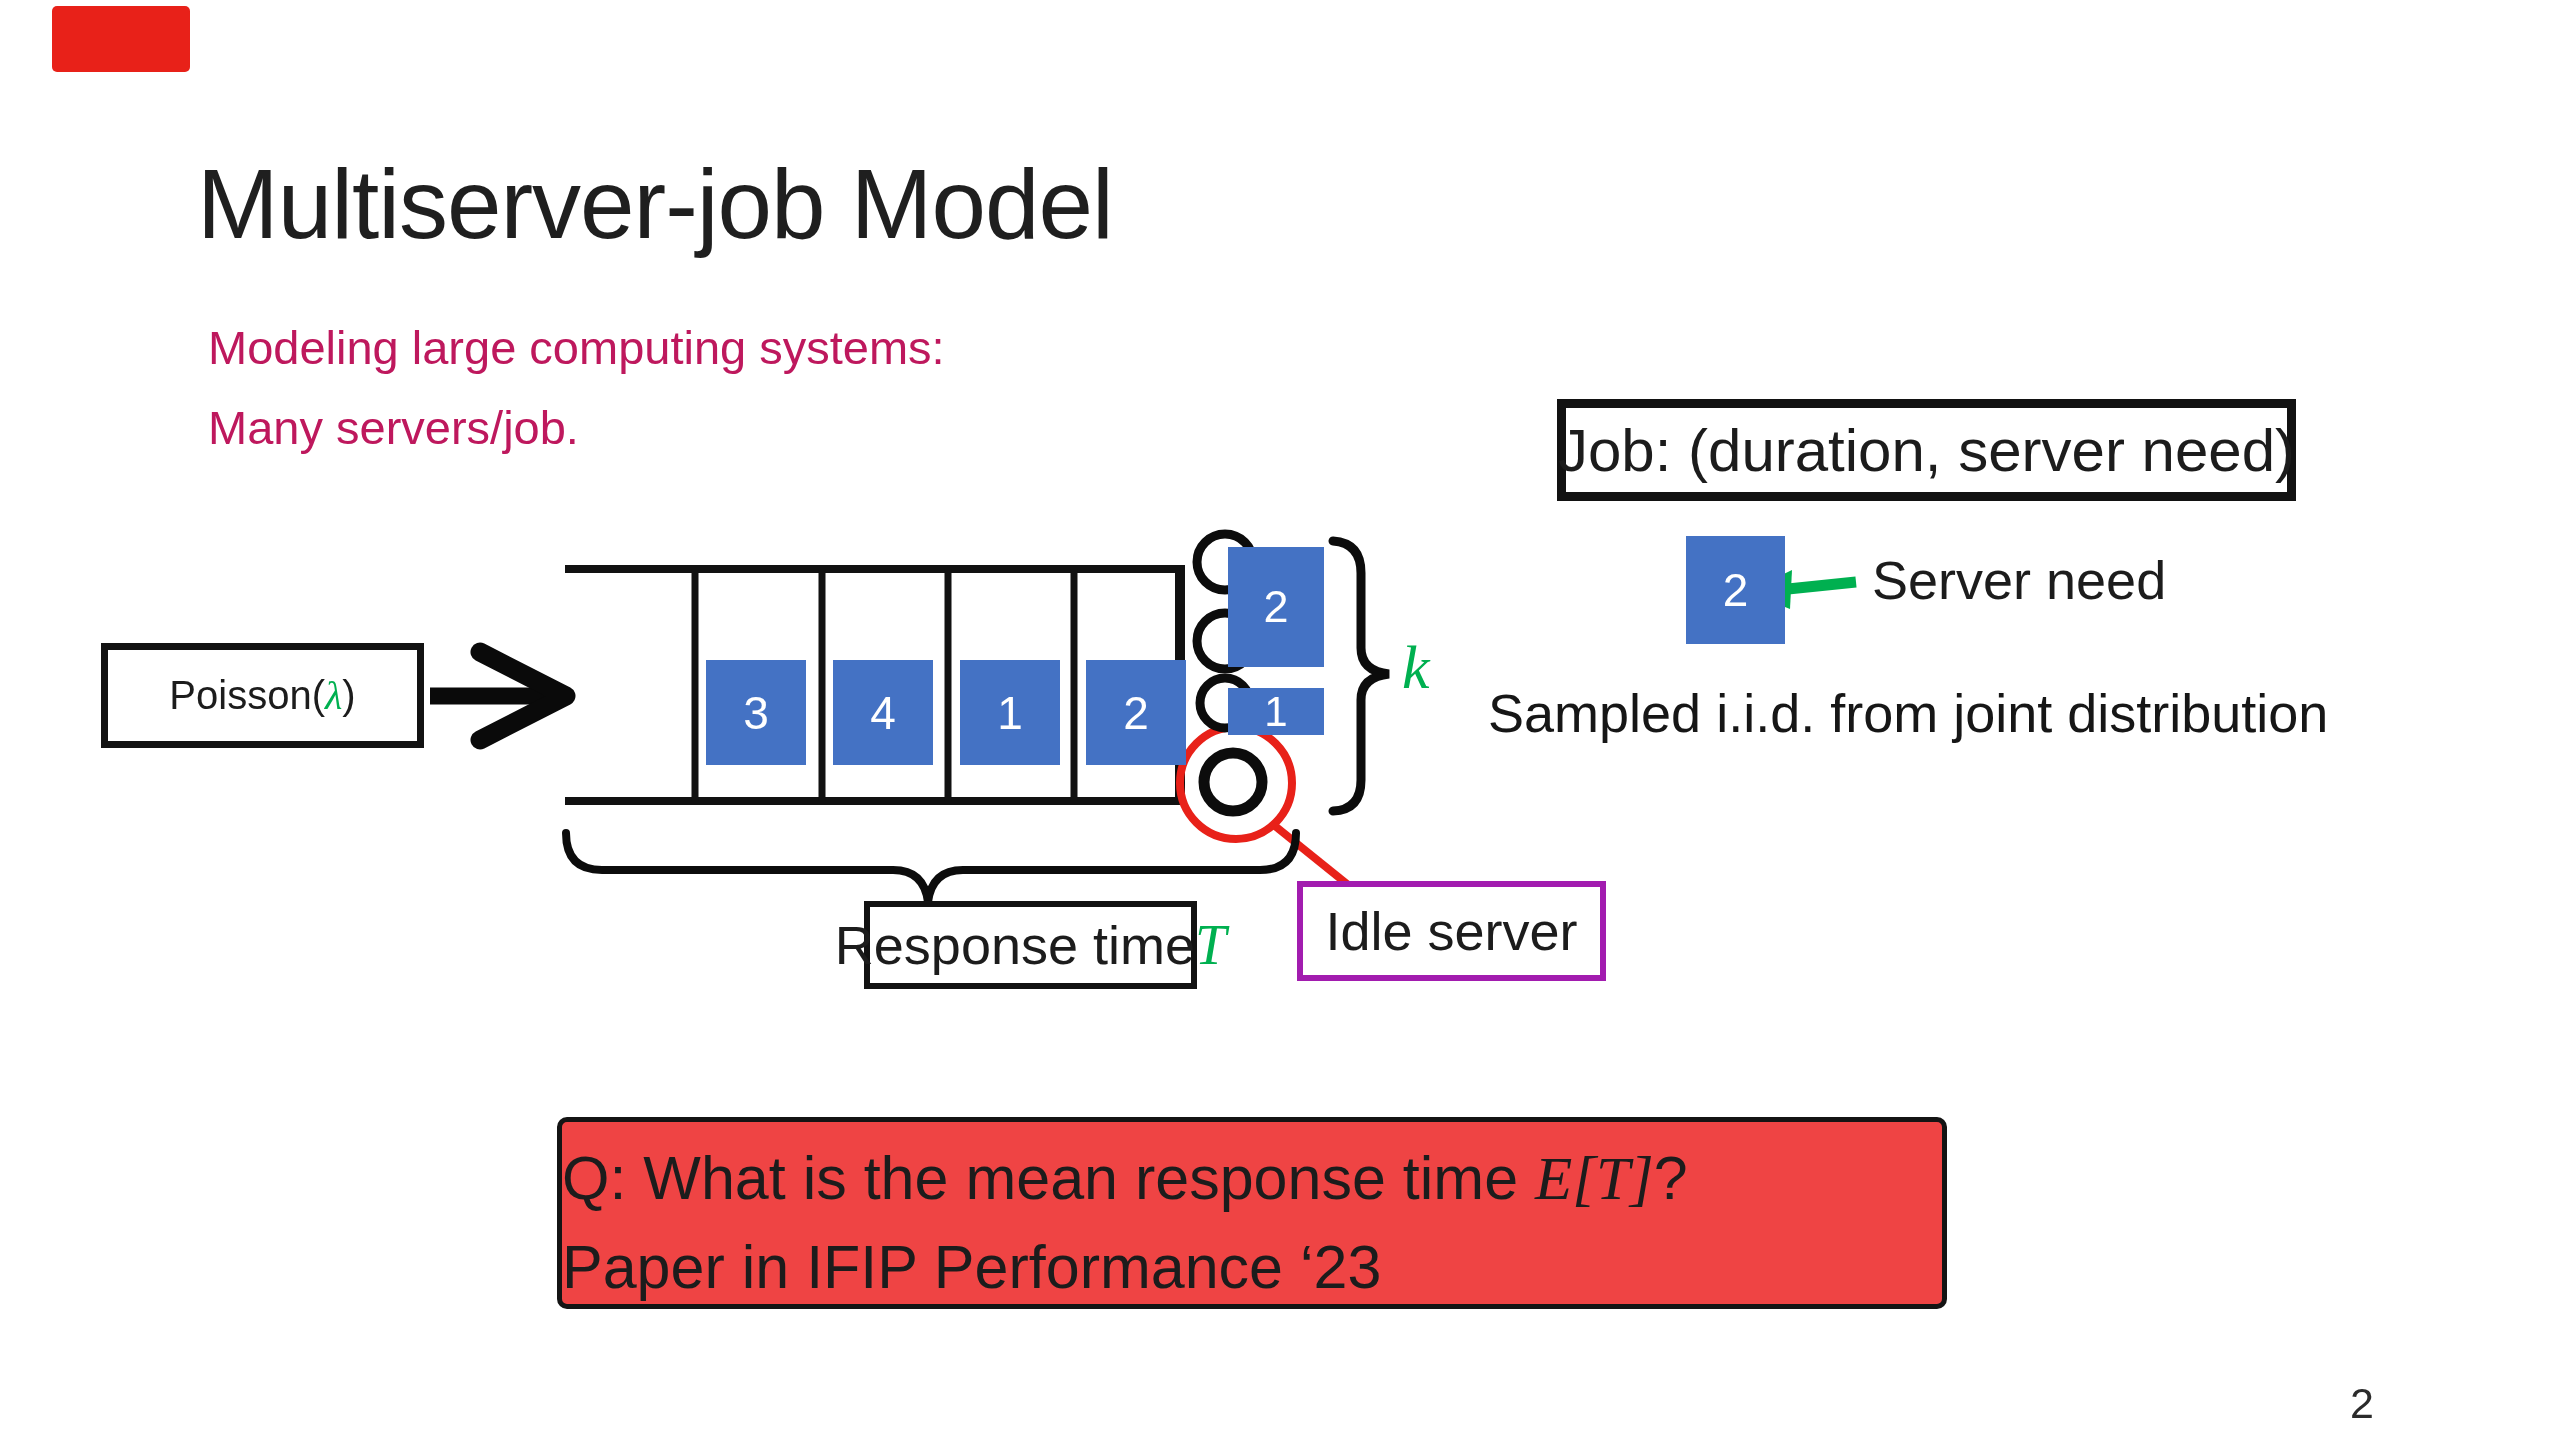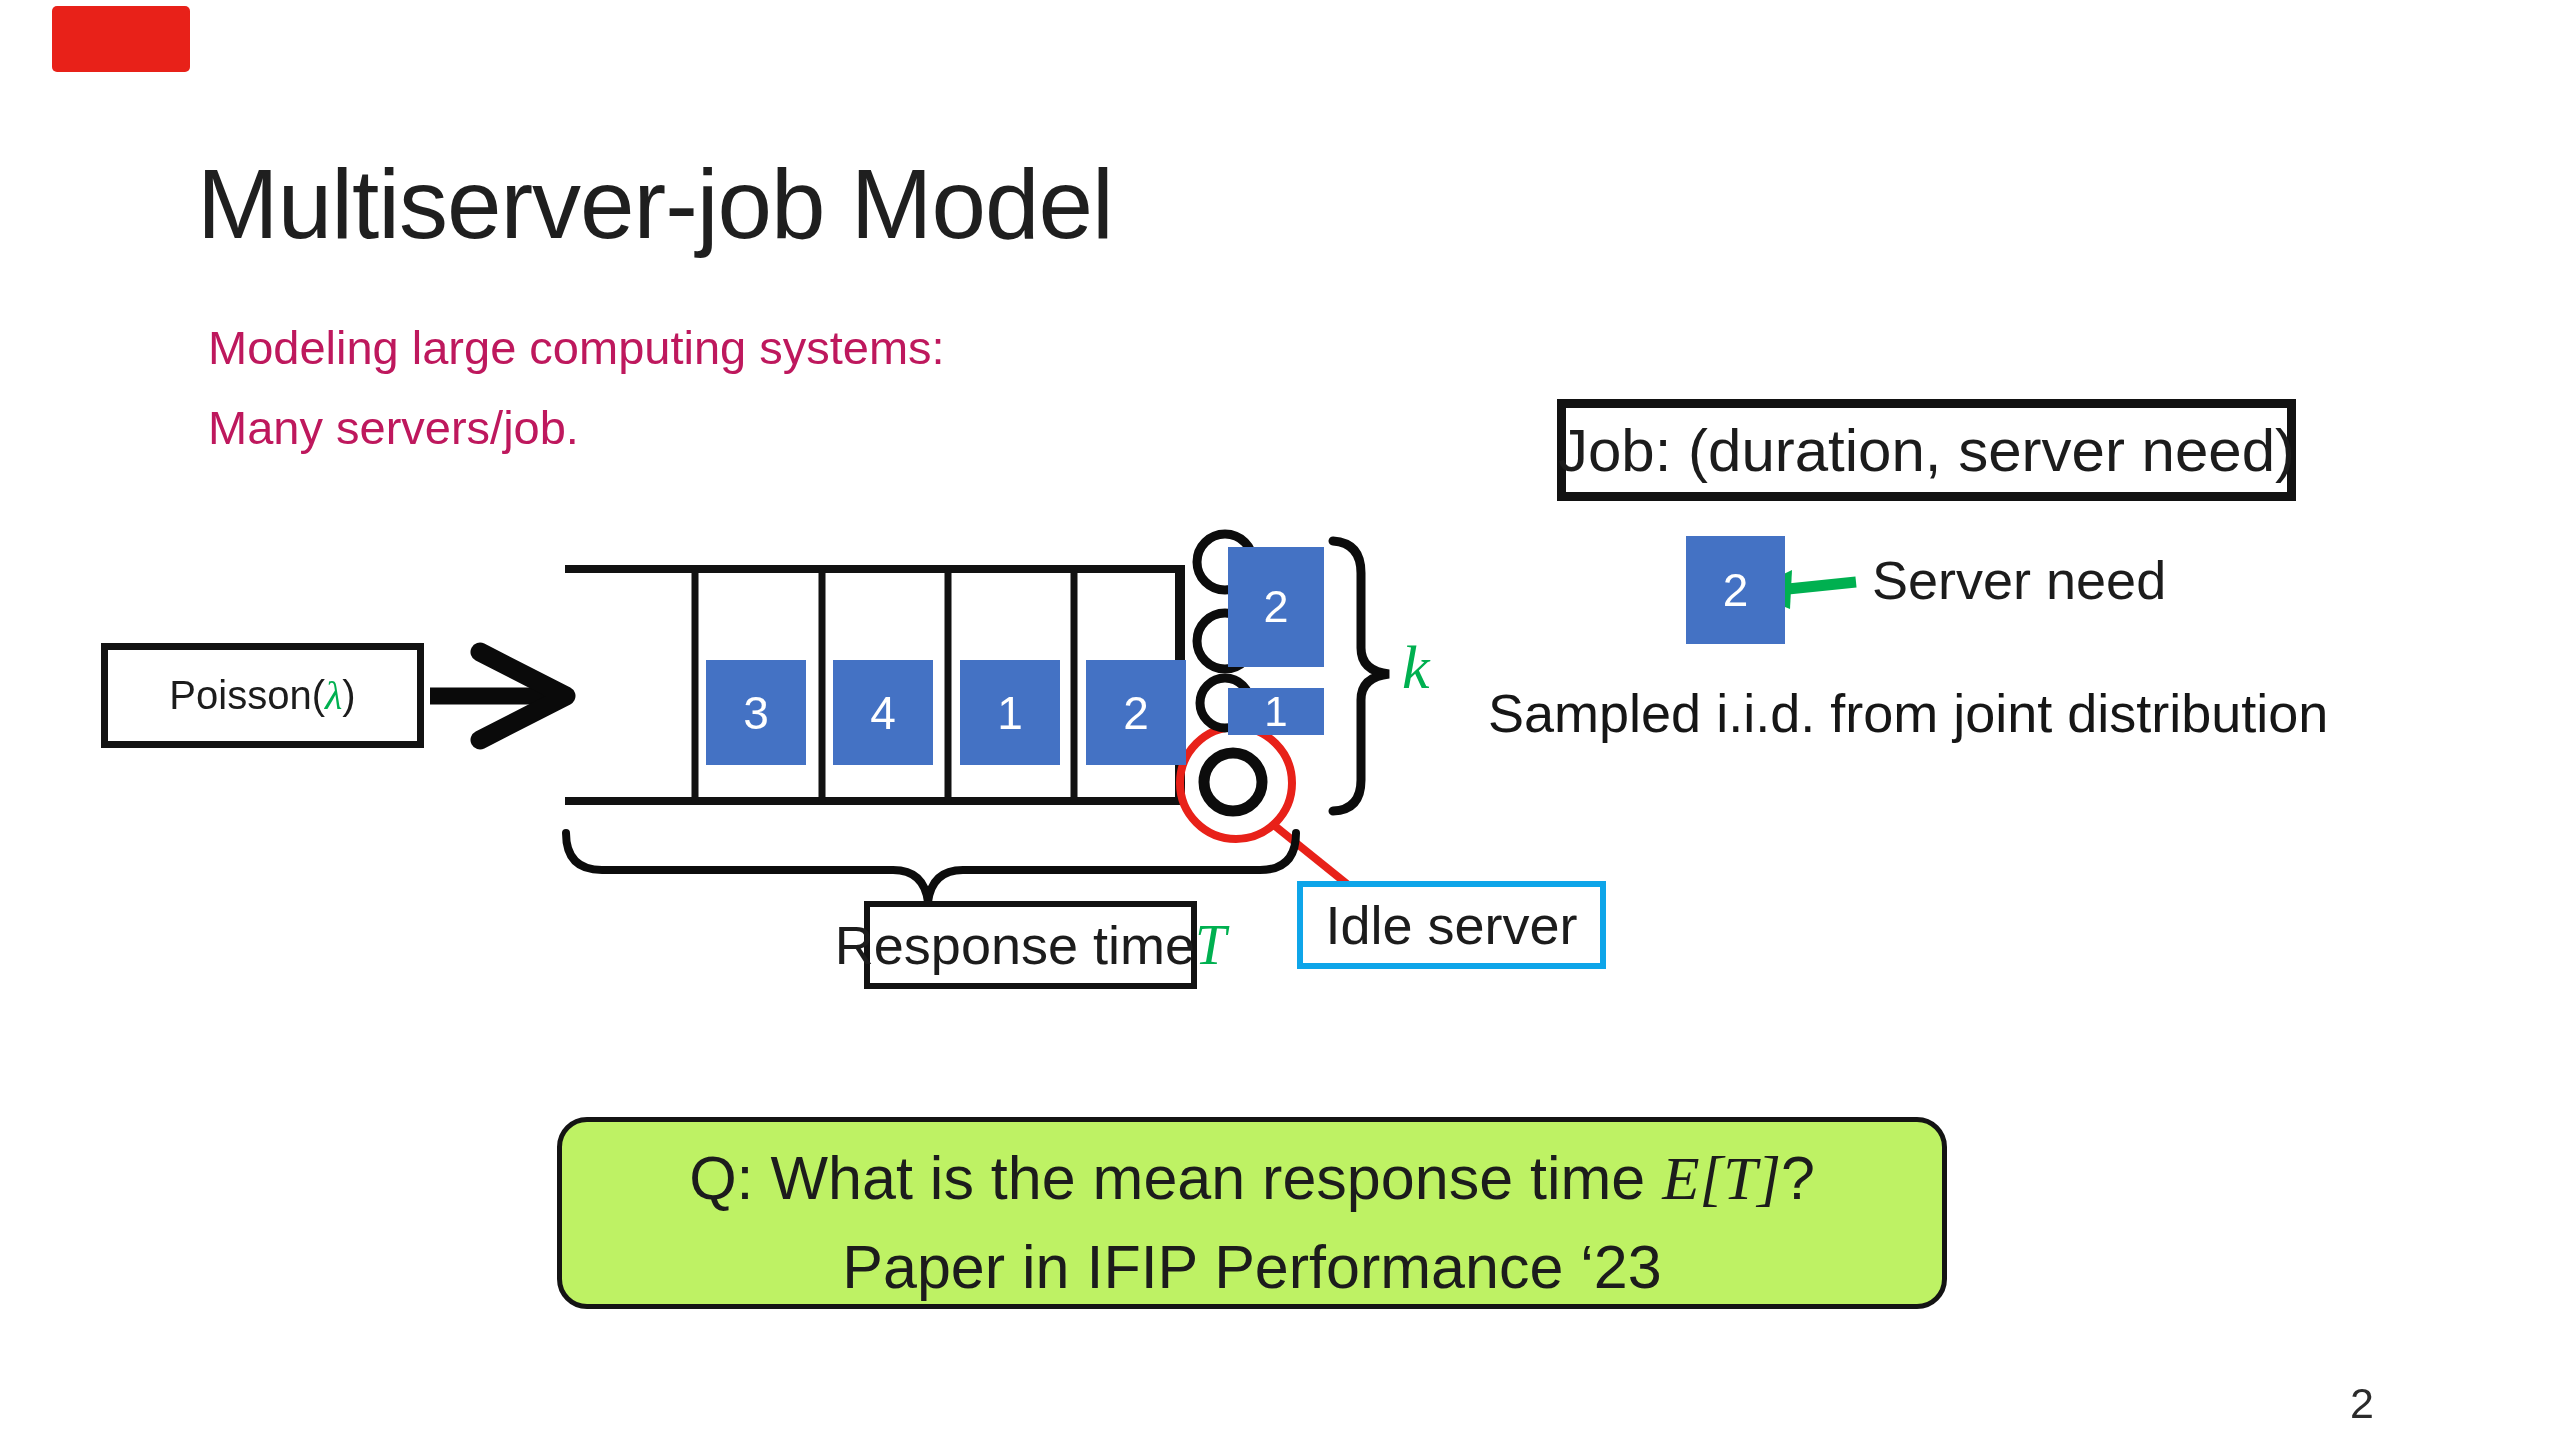--- a/index.html
+++ b/index.html
@@ -10,33 +10,33 @@
   .abs{position:absolute;}
   svg.diagram{position:absolute;left:0;top:0;width:2560px;height:1440px;z-index:1;}
   .ovl{position:absolute;z-index:2;}
   .title{left:197px;top:148px;font-size:98px;color:#1f1f1f;white-space:nowrap;letter-spacing:-1px;}
   .subtitle{left:208px;top:308px;font-size:47px;line-height:80px;color:#be185d;}
   .box{background:#fff;border:7px solid #121212;display:flex;align-items:center;justify-content:center;box-sizing:border-box;white-space:nowrap;}
   .fcfs{left:928px;top:469px;width:181px;height:100px;font-size:48px;}
   .poisson{left:101px;top:643px;width:323px;height:105px;font-size:40px;}
   .jobdef{left:1557px;top:399px;width:739px;height:102px;border-width:9px;font-size:60px;}
   .respbox{left:864px;top:901px;width:333px;height:88px;border-width:6px;font-size:54px;}
-  .idlebox{left:1297px;top:881px;width:309px;height:88px;border:6px solid #0ea5e9;background:#fff;font-size:54px;}
+  .idlebox{left:1297px;top:881px;width:309px;height:100px;border:6px solid #a21caf;background:#fff;font-size:54px;}
   .qjob{width:100px;height:105px;top:660px;background:#4472c4;color:#fff;font-size:46px;display:flex;align-items:center;justify-content:center;}
   .sjob{left:1228px;width:96px;background:#4472c4;color:#fff;display:flex;align-items:center;justify-content:center;}
   .sjob2{top:547px;height:120px;font-size:45px;}
   .sjob1{top:688px;height:47px;font-size:42px;}
   .needbox{left:1686px;top:536px;width:99px;height:108px;background:#4472c4;color:#fff;font-size:46px;display:flex;align-items:center;justify-content:center;}
   .math{font-family:"Liberation Serif",serif;font-style:italic;}
   .green{color:#00b050;}
   .klabel{left:1402px;top:632px;font-size:62px;}
   .needlabel{left:1872px;top:549px;font-size:54px;white-space:nowrap;}
   .sampnote{left:1488px;top:682px;font-size:54px;white-space:nowrap;color:#161616;}
-  .qbox{left:557px;top:1117px;width:1390px;height:192px;background:#bef264;border:5px solid #141414;
-        border-radius:30px;box-sizing:border-box;text-align:center;font-size:61px;line-height:88px;padding-top:12px;}
+  .qbox{left:557px;top:1117px;width:1390px;height:192px;background:#ef4444;border:5px solid #141414;
+        border-radius:10px;box-sizing:border-box;text-align:left;font-size:61px;line-height:88px;padding-top:12px;}
   .footer{left:1042px;top:1386px;font-size:31px;color:#8a8a8a;white-space:nowrap;}
   .pagenum{left:2350px;top:1379px;font-size:43px;color:#2b2b2b;}
   .redmark{left:52px;top:6px;width:138px;height:66px;background:#e82119;border-radius:5px;}
 </style>
 </head>
 <body>
 
 <div class="slide">
 
   <div class="abs ovl redmark"></div>

